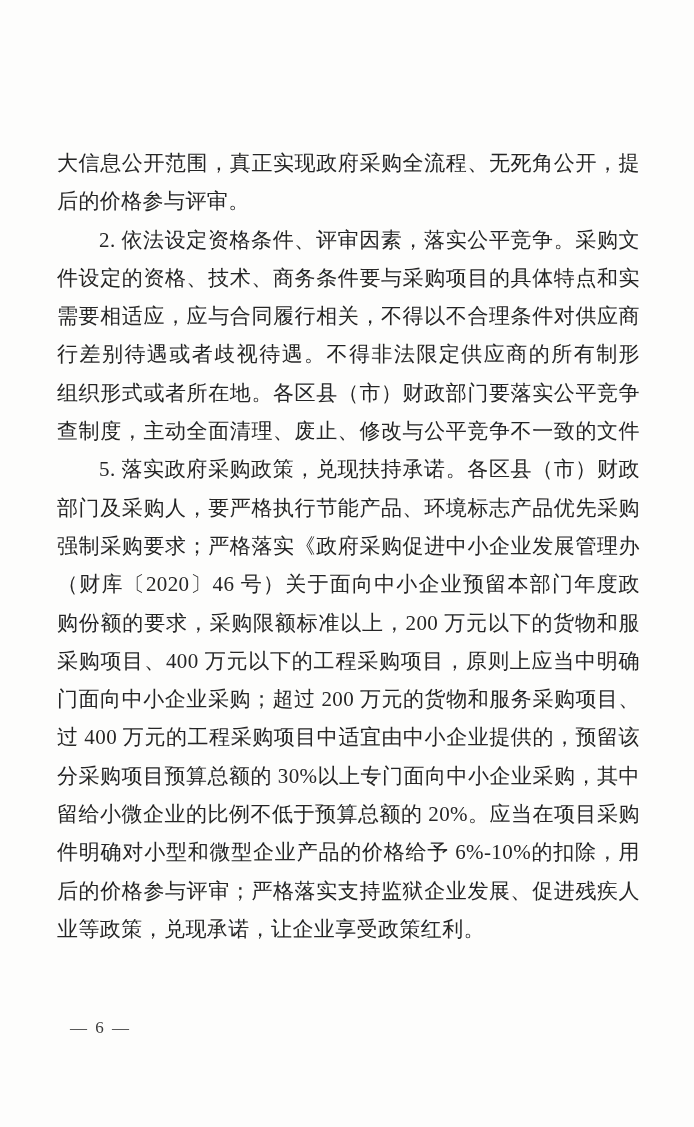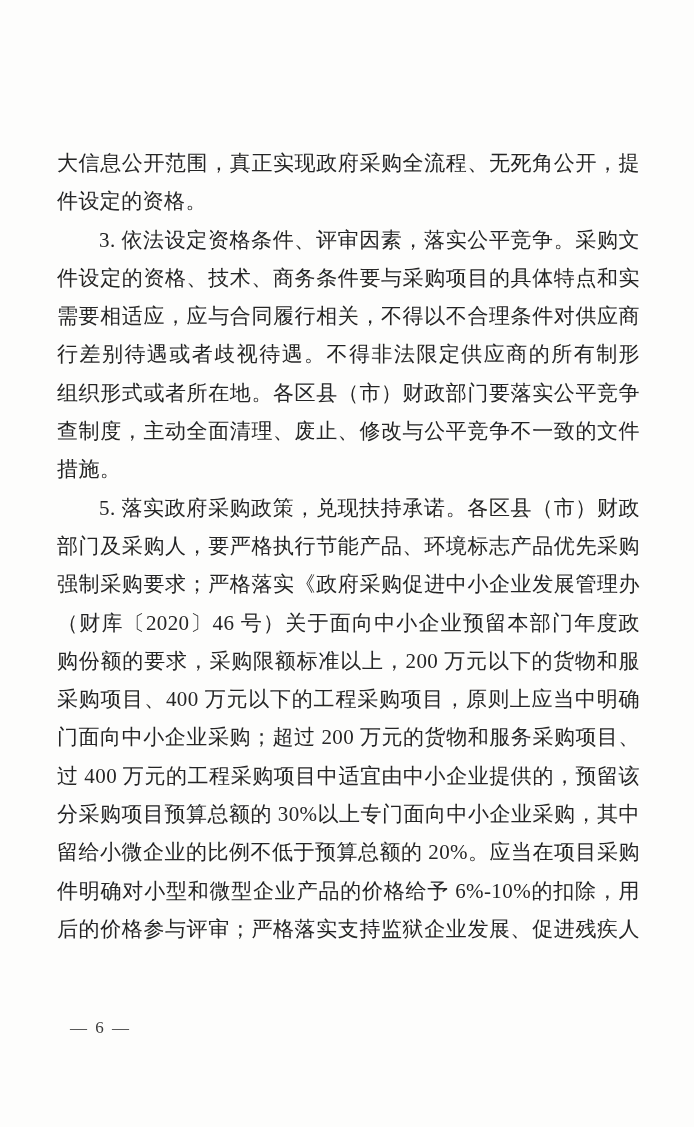--- a/index.html
+++ b/index.html
@@ -50,44 +50,44 @@
   }
 </style>
 </head>
 <body>
 
 <div class="page">
   <div class="text-block">
 
     <div class="para">
       <div class="line">大信息公开范围，真正实现政府采购全流程、无死角公开，提升</div>
-      <div class="line para-end">件设定的资格。</div>
+      <div class="line para-end">后的价格参与评审。</div>
     </div>
 
     <div class="para">
-      <div class="line indent">3. 依法设定资格条件、评审因素，落实公平竞争。采购文</div>
+      <div class="line indent">2. 依法设定资格条件、评审因素，落实公平竞争。采购文</div>
       <div class="line">件设定的资格、技术、商务条件要与采购项目的具体特点和实际</div>
       <div class="line">需要相适应，应与合同履行相关，不得以不合理条件对供应商实</div>
       <div class="line">行差别待遇或者歧视待遇。不得非法限定供应商的所有制形式、</div>
       <div class="line">组织形式或者所在地。各区县（市）财政部门要落实公平竞争审</div>
       <div class="line">查制度，主动全面清理、废止、修改与公平竞争不一致的文件和</div>
-      <div class="line para-end">措施。</div>
     </div>
 
     <div class="para">
       <div class="line indent">5. 落实政府采购政策，兑现扶持承诺。各区县（市）财政</div>
       <div class="line">部门及采购人，要严格执行节能产品、环境标志产品优先采购或</div>
       <div class="line">强制采购要求；严格落实《政府采购促进中小企业发展管理办法》</div>
       <div class="line">（财库〔2020〕46 号）关于面向中小企业预留本部门年度政府采</div>
       <div class="line">购份额的要求，采购限额标准以上，200 万元以下的货物和服务</div>
       <div class="line">采购项目、400 万元以下的工程采购项目，原则上应当中明确专</div>
       <div class="line">门面向中小企业采购；超过 200 万元的货物和服务采购项目、超</div>
       <div class="line">过 400 万元的工程采购项目中适宜由中小企业提供的，预留该部</div>
       <div class="line">分采购项目预算总额的 30%以上专门面向中小企业采购，其中预</div>
       <div class="line">留给小微企业的比例不低于预算总额的 20%。应当在项目采购文</div>
       <div class="line">件明确对小型和微型企业产品的价格给予 6%-10%的扣除，用扣除</div>
       <div class="line">后的价格参与评审；严格落实支持监狱企业发展、促进残疾人就</div>
+      <div class="line para-end">业等政策，兑现承诺，让企业享受政策红利。</div>
     </div>
 
   </div>
 
   <div class="footer">— 6 —</div>
 </div>
 
 </body></html>

